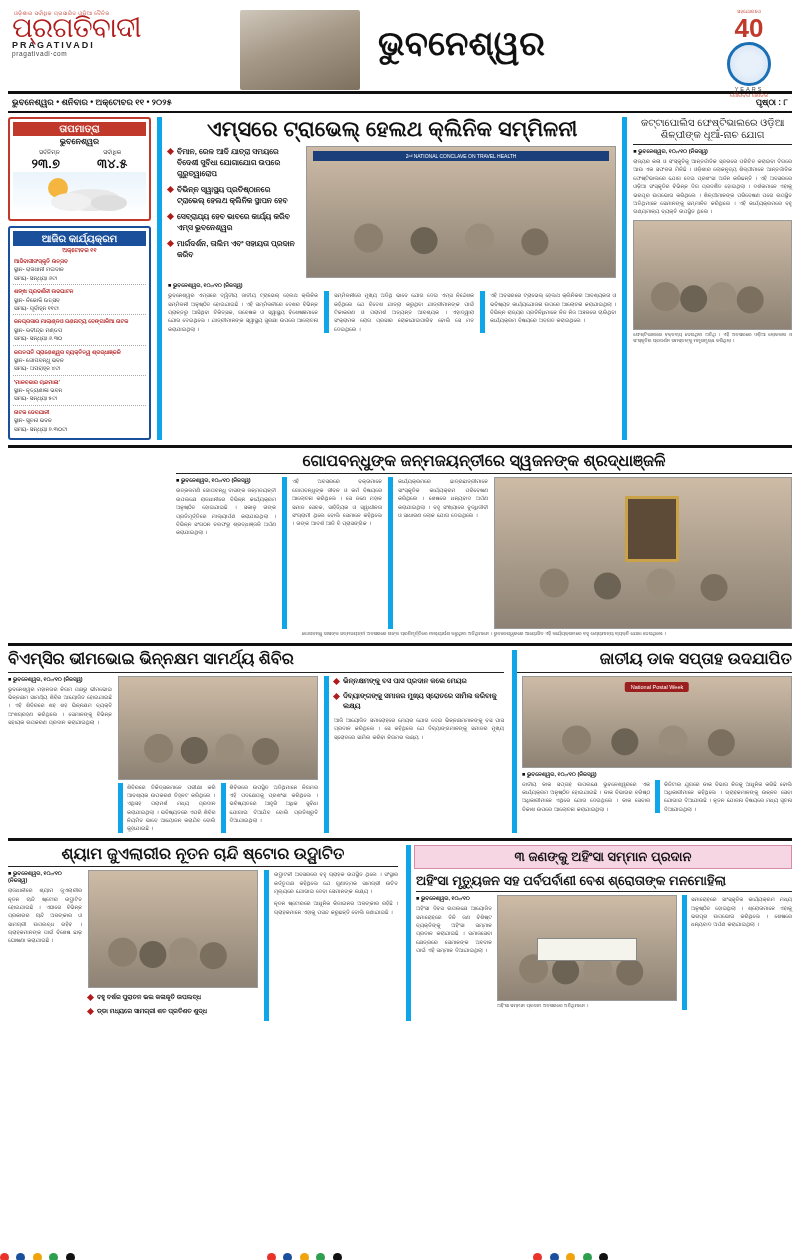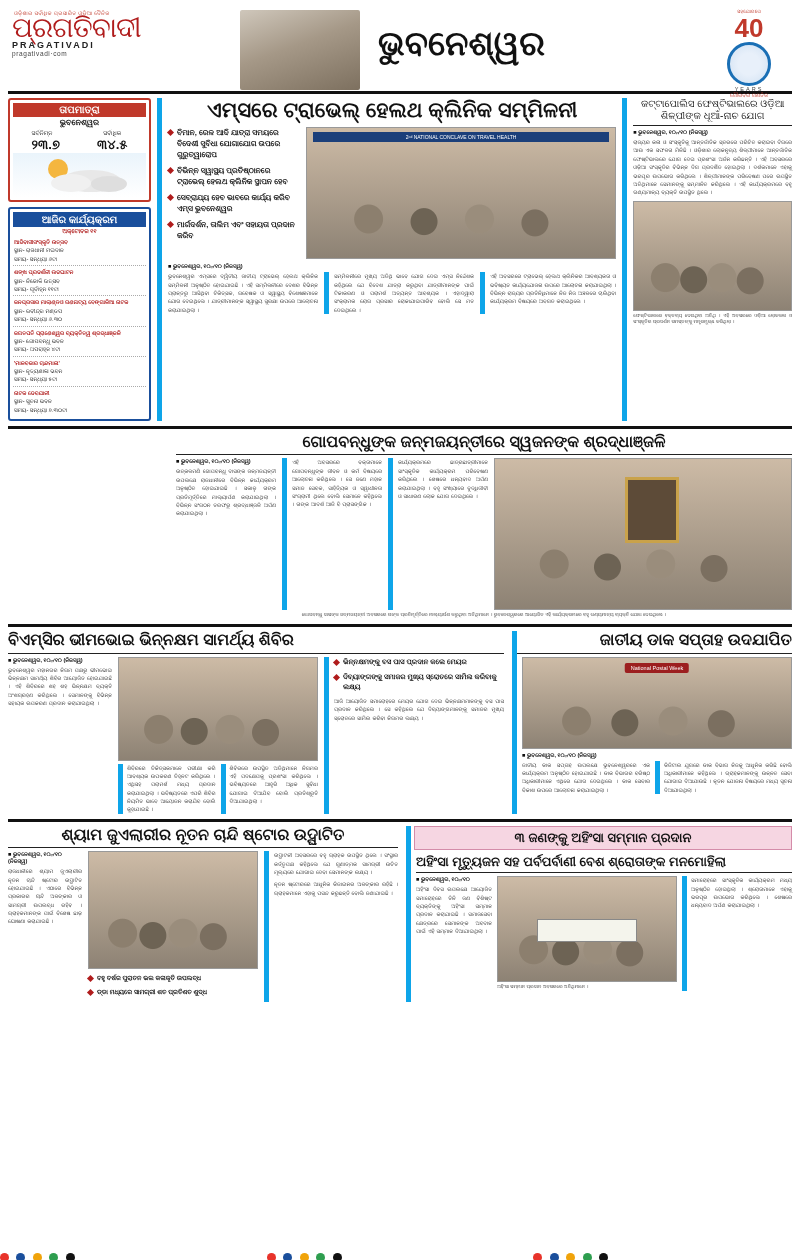--- a/index.html
+++ b/index.html
@@ -132,29 +132,33 @@
     <div class="mast-city">ଭୁବନେଶ୍ୱର</div>
     <div class="mast-logo">
       <div class="toptext">ସହଯୋଗରେ</div>
       <div class="fifty">40</div>
       <div class="ring"></div>
       <div class="years">YEARS</div>
       <div class="tag2">ଗୌରବର  ଗଣତିକ</div>
     </div>
   </div>
 
+  <div class="dateline">
+    <span>ଭୁବନେଶ୍ୱର • ଶନିବାର • ଅକ୍ଟୋବର ୧୧ • ୨୦୨୫</span>
+    <span>ପୃଷ୍ଠା : ୮</span>
+  </div>
 
   <div class="main">
 
     <div class="lcol">
       <div class="wbox">
         <div class="wtitle">ତାପମାତ୍ରା</div>
         <div class="wcity">ଭୁବନେଶ୍ୱର</div>
         <div class="wtemps">
-          <div style="text-align:left">
+          <div style="text-align:right">
             <div>ସର୍ବନିମ୍ନ</div>
             <div class="wtemp-val">୨୩.୭</div>
           </div>
           <div style="text-align:center">
             <div>ସର୍ବାଧିକ</div>
             <div class="wtemp-val">୩୪.୫</div>
           </div>
         </div>
         <div class="wsun">
           <svg width="146" height="44" viewBox="0 0 146 44">

